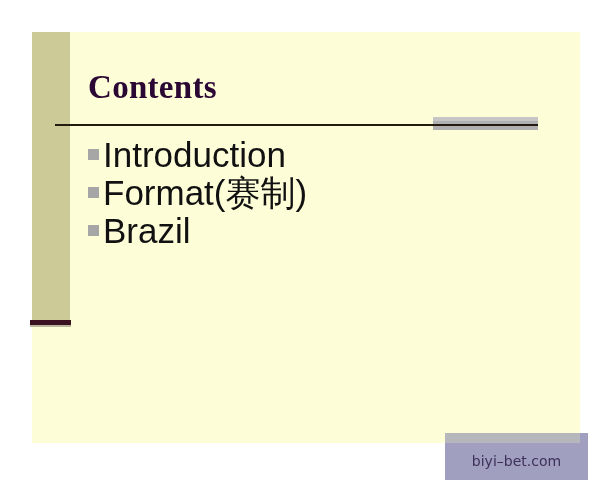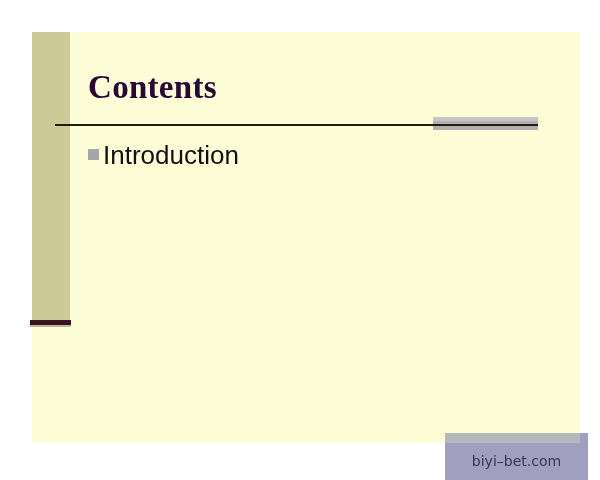--- a/index.html
+++ b/index.html
@@ -126,21 +126,21 @@
   .bullet-mark {
     width: 11px;
     height: 11px;
     background: #a6a6a6;
     margin-top: 11px;
     margin-right: 4px;
     flex: 0 0 auto;
   }
   .bullet-text {
     font-family: "Liberation Sans", "DejaVu Sans", sans-serif;
-    font-size: 26px;
+    font-size: 35px;
     line-height: 34px;
     color: #111111;
     white-space: nowrap;
   }
 
   
   .watermark {
     position: absolute;
     left: 445px;
     top: 433px;
@@ -191,21 +191,29 @@
 
   <div class="title">Contents</div>
 
   <ul class="bullets">
 
     <li class="bullet-row">
       <span class="bullet-mark"></span>
       <span class="bullet-text">Introduction</span>
     </li>
 
-
+    <li class="bullet-row">
+      <span class="bullet-mark"></span>
+      <span class="bullet-text">Format(赛制)</span>
+    </li>
+
+    <li class="bullet-row">
+      <span class="bullet-mark"></span>
+      <span class="bullet-text">Brazil</span>
+    </li>
 
   </ul>
 
   <div class="watermark">
     <div class="watermark-text">biyi–bet.com</div>
   </div>
   <div class="watermark-cap"></div>
 
 </div>
 

